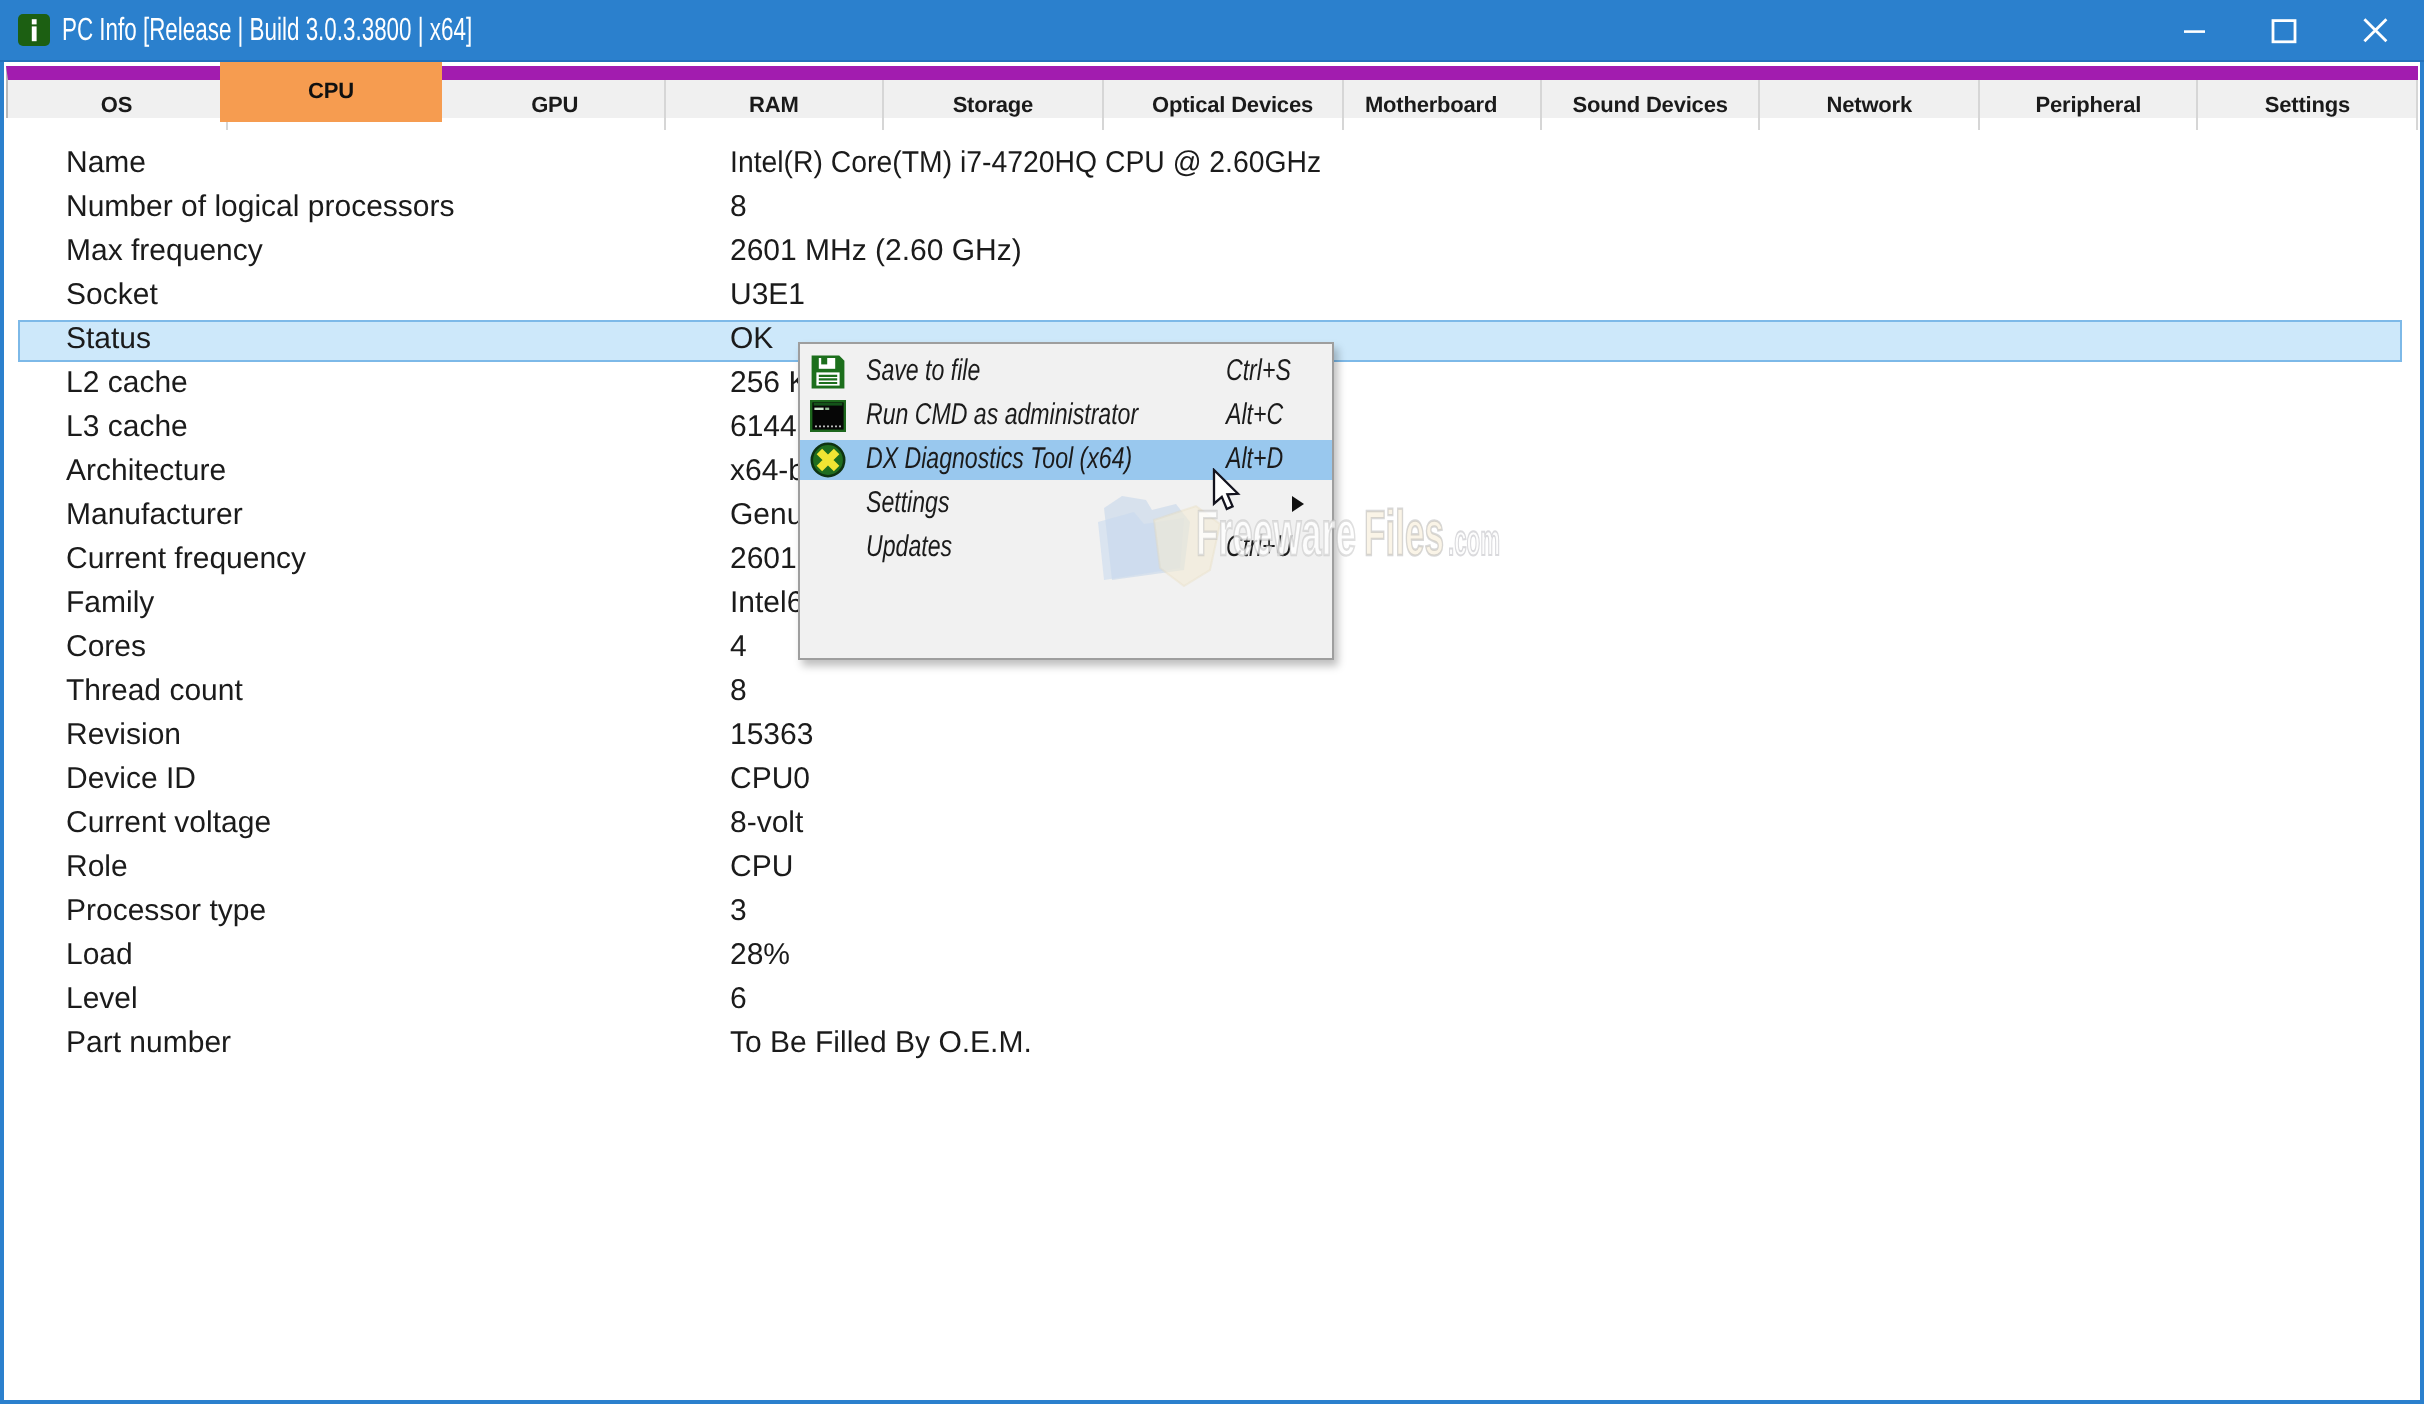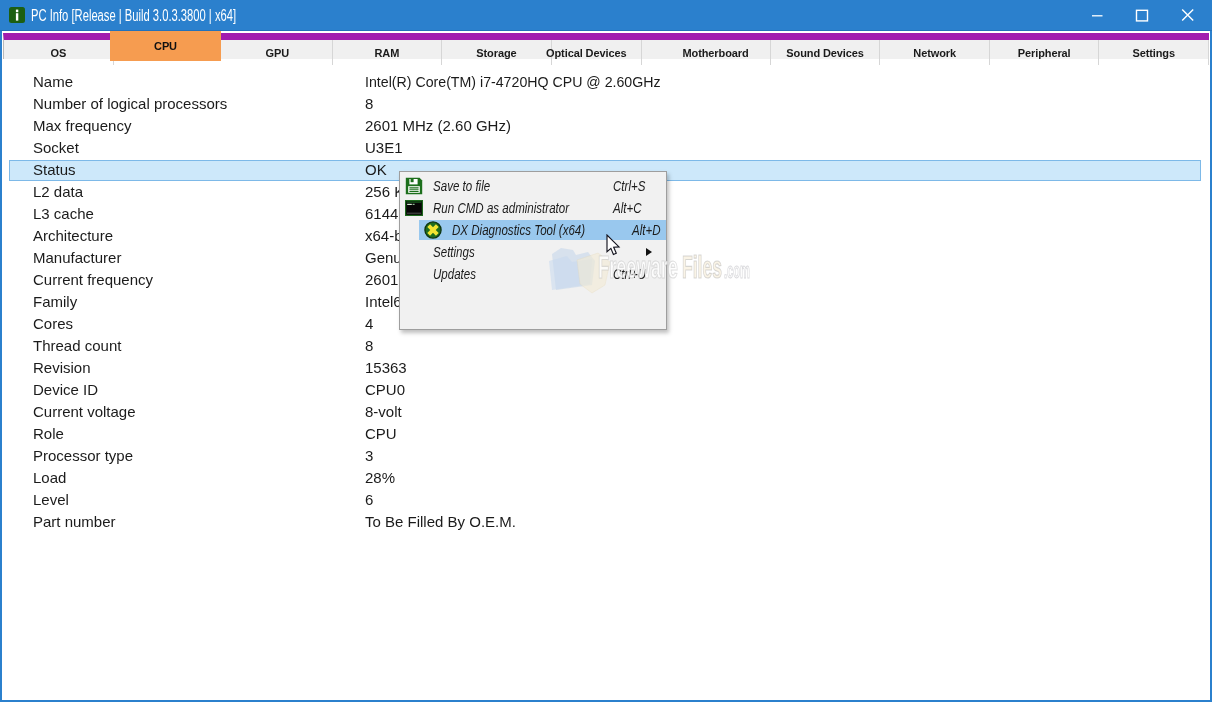--- a/index.html
+++ b/index.html
@@ -25,21 +25,21 @@
   .row { position:absolute; left:0; width:1209px; height:22px; line-height:22px; font-size:15px; color:#1b1b1b;text-align:right; }
   .row .k { position:absolute; left:33px; }
   .row .v { position:absolute; left:365px; }
   #hl { left:9px; top:160px; width:1192px; height:21px; background:#cde8fa; border:1px solid #7db9e8; }
   
   #menu { left:399px; top:171px; width:268px; height:159px; background:#f1f1f1;
           border:1px solid #9e9e9e; box-shadow:2px 3px 4px rgba(0,0,0,0.25); padding-top:3px; }
   .mi { position:relative; height:22px; line-height:22px; font-size:15px; color:#1b1b1b;font-style:italic; }
   .mi .mt { position:absolute; left:33px; transform:scaleX(0.77); transform-origin:0 50%; white-space:pre; }
   .mi .ms { position:absolute; left:213px; transform:scaleX(0.77); transform-origin:0 50%; white-space:pre; }
-  .mi.hot { background:linear-gradient(#f1f1f1 1px, #99c8ee 1px, #99c8ee 21px, #f1f1f1 21px);margin-left:19px; }
+  .mi.hot { background:linear-gradient(#f1f1f1 1px, #99c8ee 1px, #99c8ee 21px, #f1f1f1 21px); }
   .mi svg.micon { position:absolute; left:5px; top:2px; }
   .subarrow { position:absolute; z-index:6; left:246px; top:6.5px; width:0; height:0;
               border-top:4.5px solid transparent; border-bottom:4.5px solid transparent; border-left:6px solid #111; }
 </style>
 </head>
 <body>
   <div class="abs" id="titlebar">
     <div class="abs" id="appicon"><svg width="16" height="16" viewBox="0 0 16 16">
         <rect x="6.9" y="2.6" width="2.4" height="2.6" fill="#fff"></rect>
         <rect x="6.9" y="6.2" width="2.4" height="7.4" fill="#fff"></rect>
@@ -56,21 +56,21 @@
     </svg>
   </div>
   <div class="abs" id="borderL"></div>
   <div class="abs" id="borderR"></div>
   <div class="abs" id="borderB"></div>
   <div class="abs" id="tabs">
     <div class="tab" style="left:0.00px;width:109.55px">OS</div>
     <div class="tab" style="left:219.09px;width:109.55px">GPU</div>
     <div class="tab" style="left:328.64px;width:109.55px">RAM</div>
     <div class="tab" style="left:438.18px;width:109.55px">Storage</div>
-    <div class="tab" style="left:528px;width:109.55px">Optical Devices</div>
+    <div class="tab" style="left:558px;width:109.55px">Optical Devices</div>
     <div class="tab" style="left:657.27px;width:109.55px">Motherboard</div>
     <div class="tab" style="left:766.82px;width:109.55px">Sound Devices</div>
     <div class="tab" style="left:876.36px;width:109.55px">Network</div>
     <div class="tab" style="left:985.91px;width:109.55px">Peripheral</div>
     <div class="tab" style="left:1095.45px;width:109.55px">Settings</div>
   </div>
   <div class="abs" id="seltab">CPU</div>
   <div class="abs" id="hl"></div>
   <div class="abs" id="rowtexts" style="left:0;top:0">
     <div class="row" style="top:71px">
@@ -87,21 +87,21 @@
     </div>
     <div class="row" style="top:137px">
       <span class="k">Socket</span>
       <span class="v">U3E1</span>
     </div>
     <div class="row" style="top:159px">
       <span class="k">Status</span>
       <span class="v">OK</span>
     </div>
     <div class="row" style="top:181px">
-      <span class="k">L2 data</span>
+      <span class="k">L2 cache</span>
       <span class="v">256 KB</span>
     </div>
     <div class="row" style="top:203px">
       <span class="k">L3 cache</span>
       <span class="v">6144 KB</span>
     </div>
     <div class="row" style="top:225px">
       <span class="k">Architecture</span>
       <span class="v">x64-based PC</span>
     </div>

